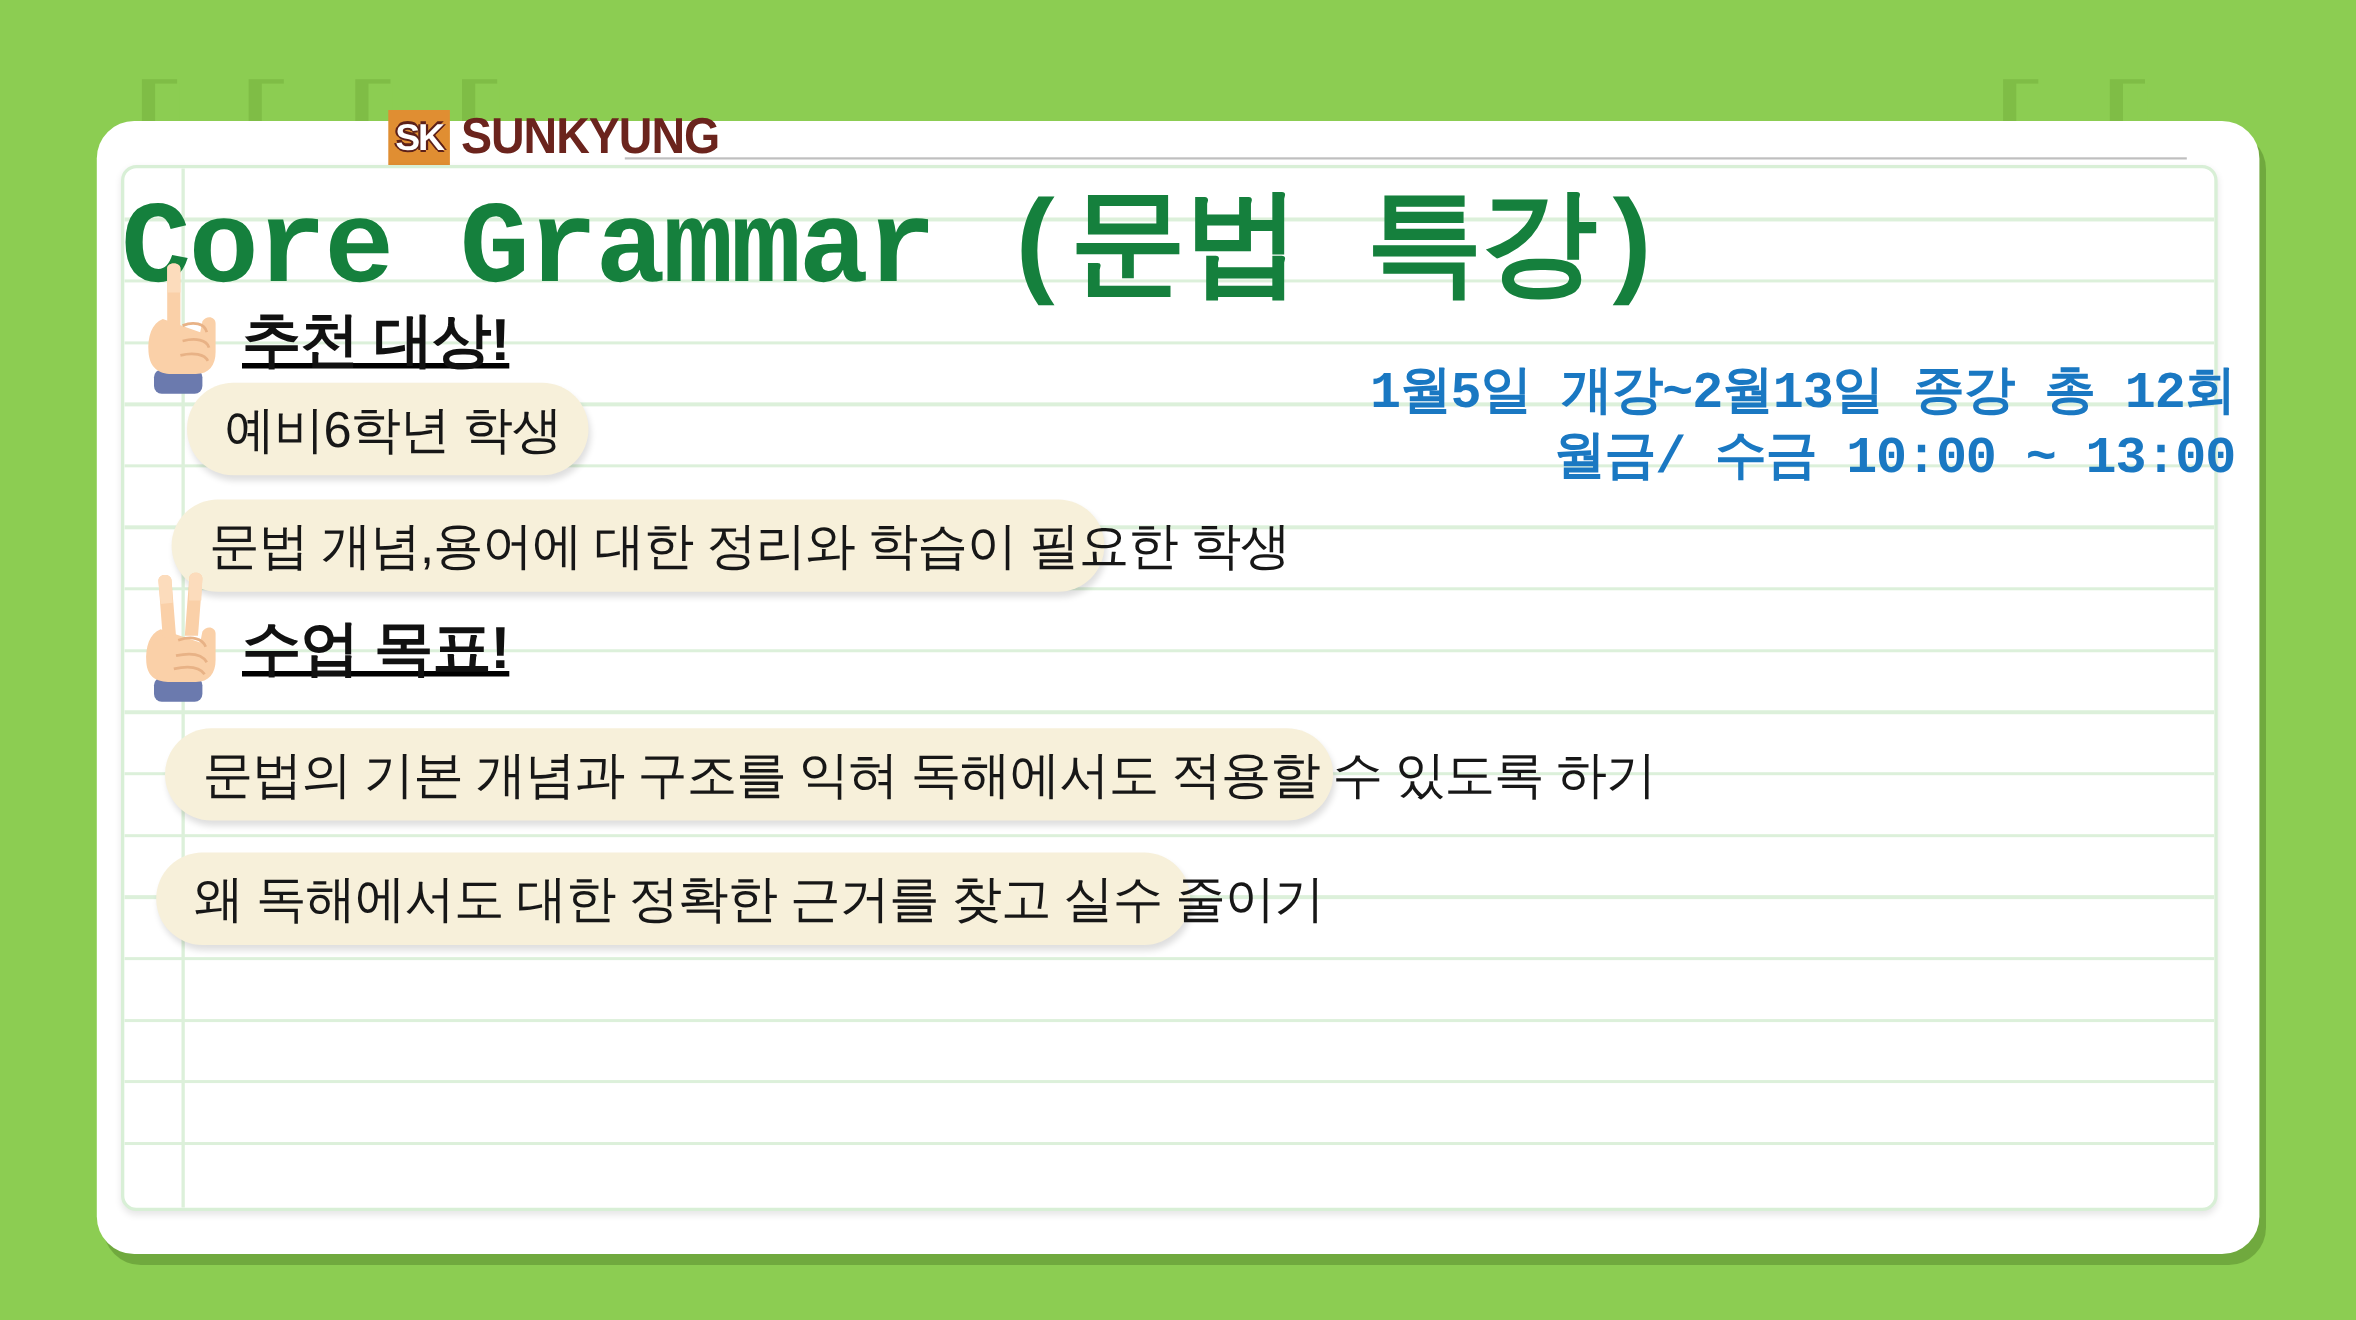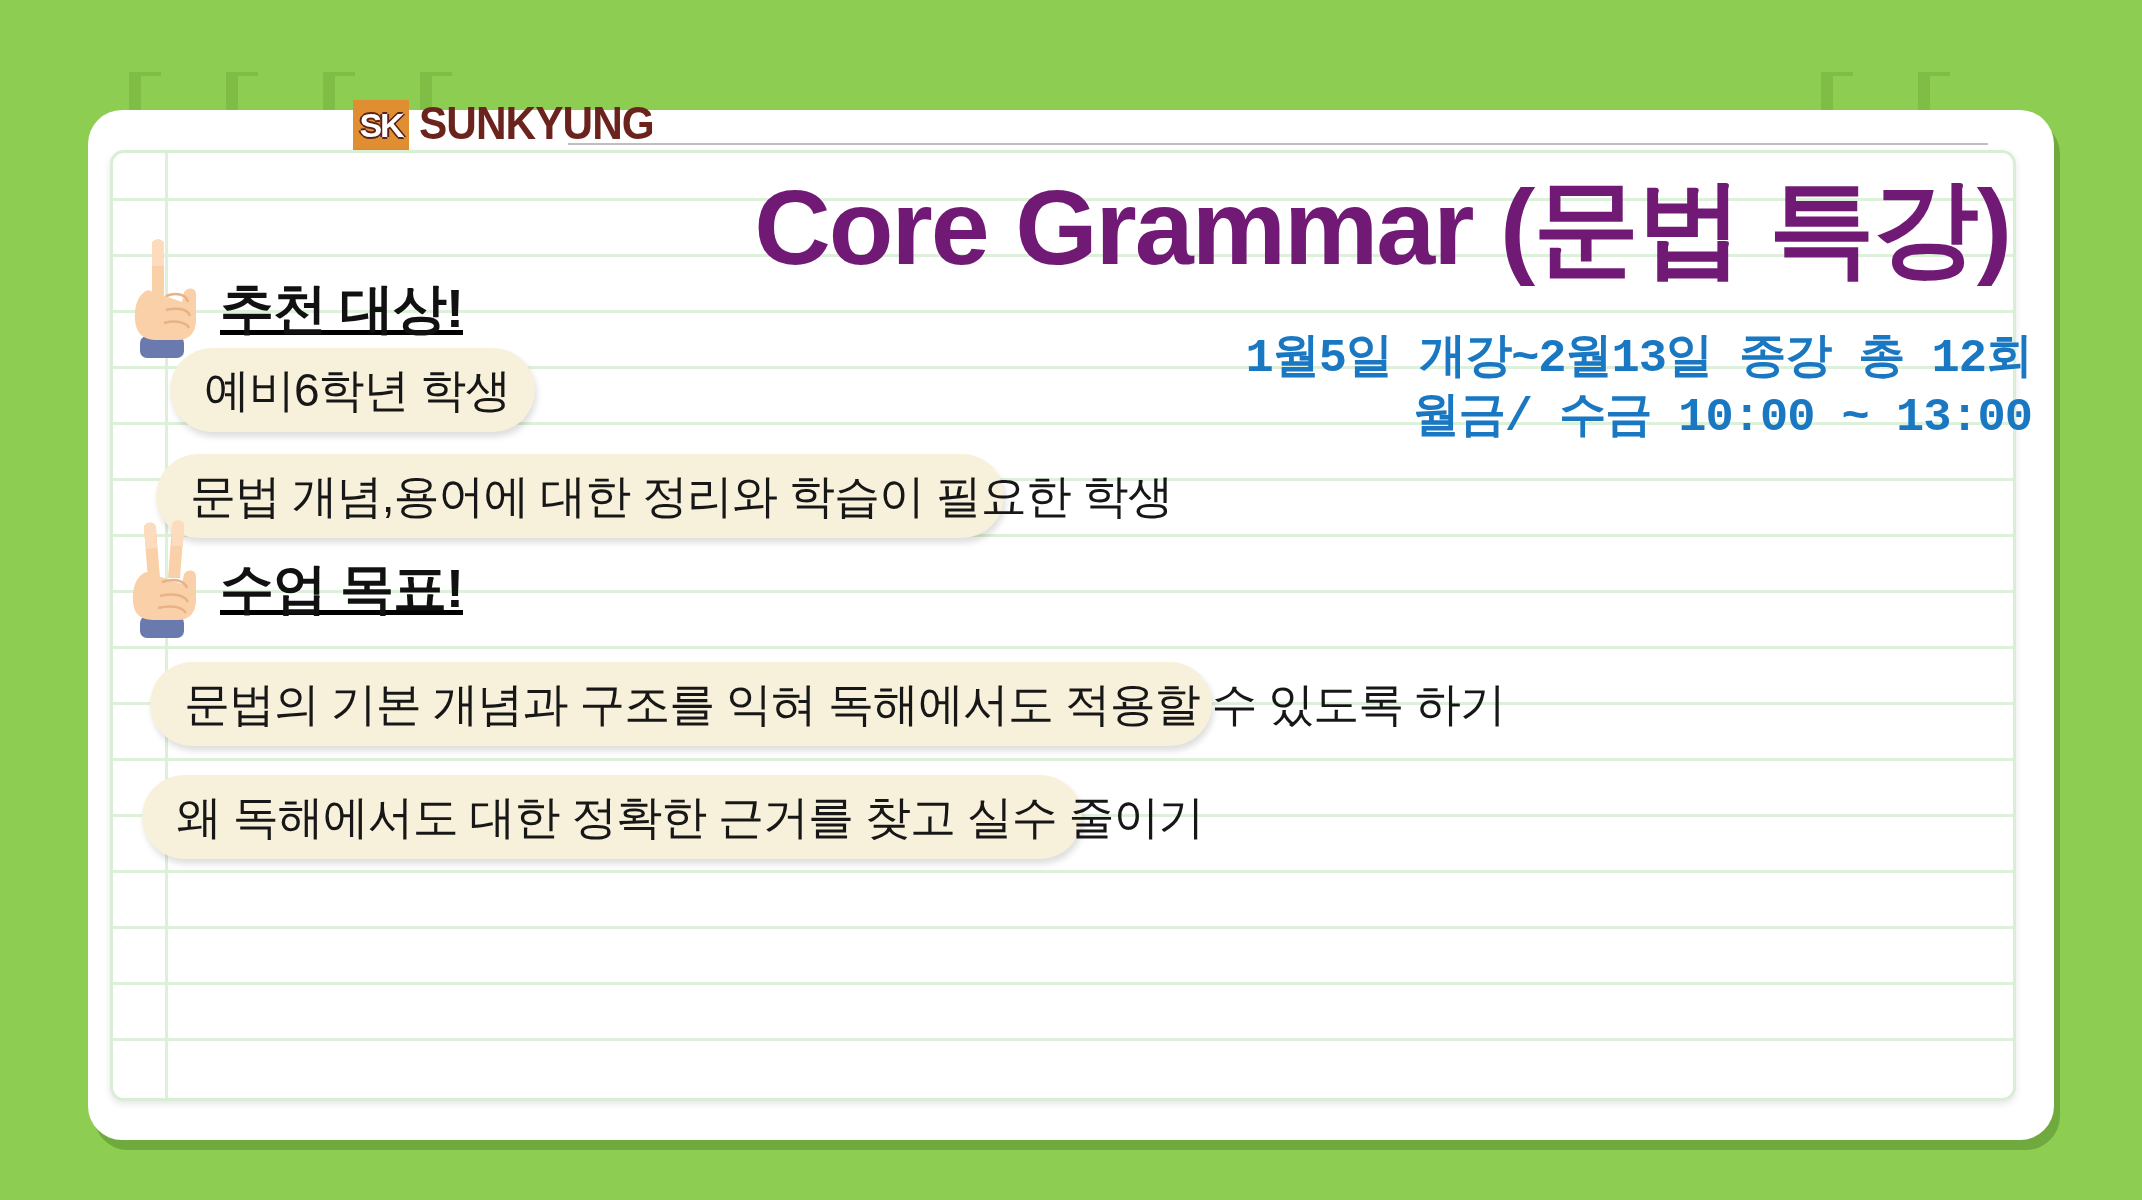--- a/index.html
+++ b/index.html
@@ -163,26 +163,26 @@
     height: 2px;
     background: #BFBFBF;
   }
 
   
   .title {
     position: absolute;
     left: 130px;
     top: 176px;
     width: 1890px;
-    text-align: right;
-    font-family: Liberation Sans, sans-serif;
+    text-align: left;
+    font-family: Liberation Mono, monospace;
     font-weight: bold;
     font-size: 106px;
     line-height: 1.08;
-    color: #701a75;
+    color: #15803d;
     letter-spacing: -2px;
     white-space: nowrap;
   }
 
   
   .schedule {
     position: absolute;
     right: 140px;
     top: 336px;
     text-align: right;

